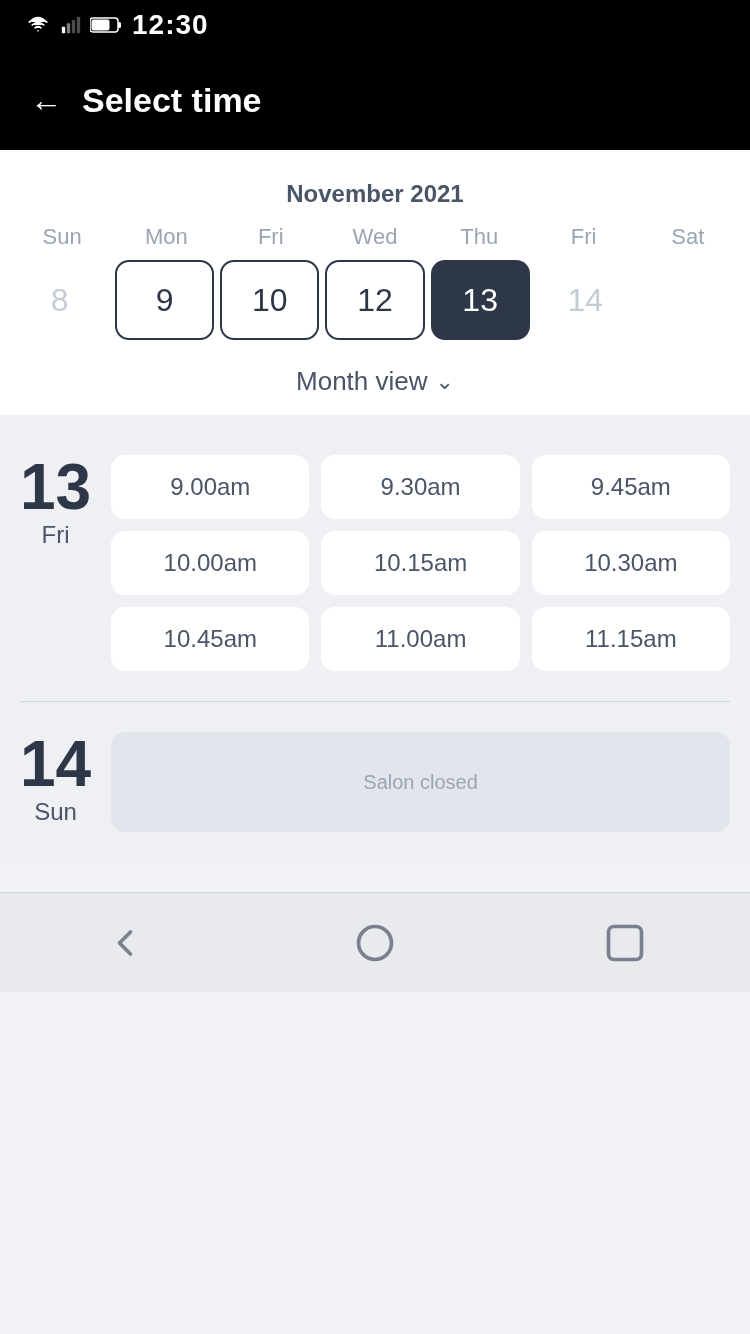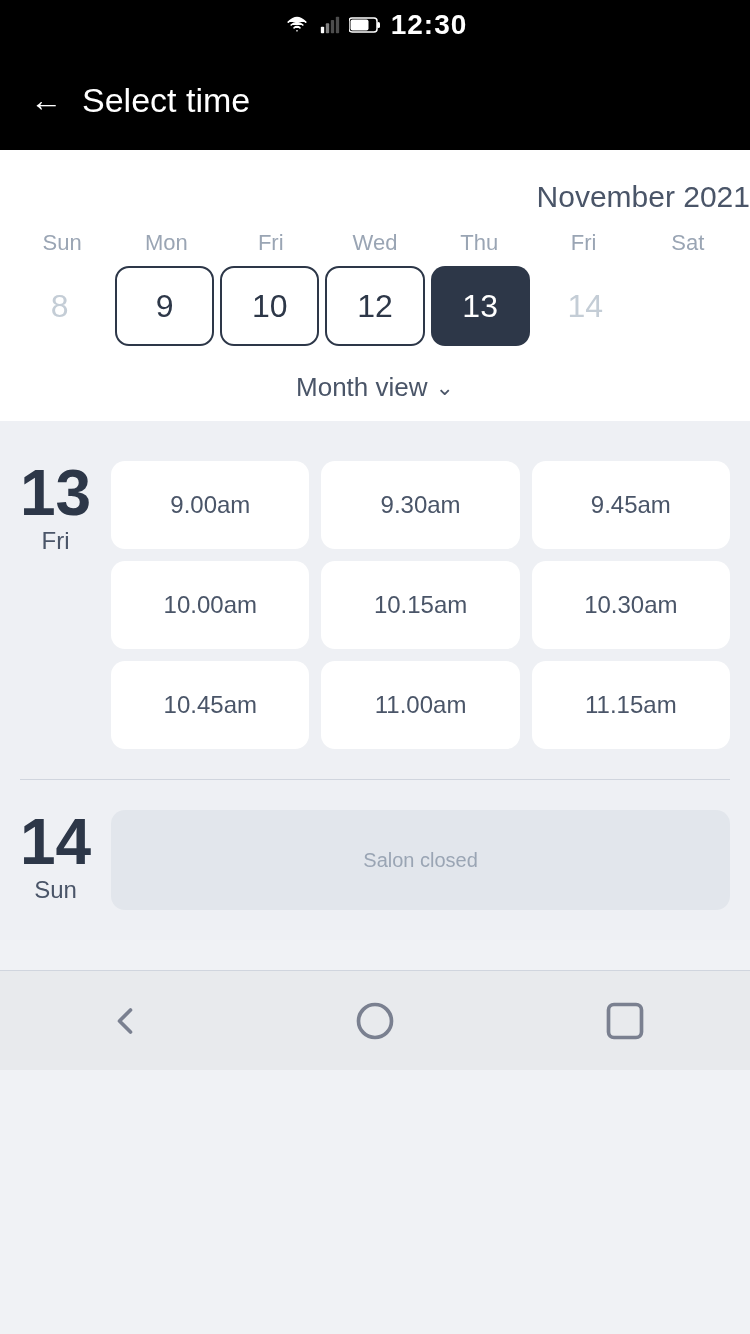--- a/index.html
+++ b/index.html
@@ -11,21 +11,21 @@
       background: #f0f2f5;
       overflow-x: hidden;
     }
 
     
     .status-bar {
       background: #000;
       height: 50px;
       display: flex;
       align-items: center;
-      justify-content: center;
+      justify-content: flex-start;
       padding: 0 24px;
       gap: 10px;
     }
     .status-bar .time {
       color: #fff;
       font-size: 28px;
       font-weight: 600;
       letter-spacing: 1px;
     }
     .status-icons {
@@ -48,32 +48,32 @@
       font-size: 32px;
       cursor: pointer;
       background: none;
       border: none;
       padding: 0;
       line-height: 1;
     }
     .header-title {
       color: #fff;
       font-size: 34px;
-      font-weight: 400;
+      font-weight: 700;
     }
 
     
     .calendar-section {
       background: #fff;
       padding: 20px 0 0;
     }
     .month-title {
-      text-align: right;
-      font-size: 30px;
-      font-weight: 400;
+      text-align: center;
+      font-size: 24px;
+      font-weight: 700;
       color: #4a5568;
       padding: 10px 0 16px;
     }
     .weekday-row {
       display: grid;
       grid-template-columns: repeat(7, 1fr);
       padding: 0 10px;
       margin-bottom: 10px;
     }
     .weekday-cell {
@@ -166,21 +166,21 @@
     }
     .time-grid {
       flex: 1;
       display: grid;
       grid-template-columns: repeat(3, 1fr);
       gap: 12px;
     }
     .time-slot {
       background: #fff;
       border-radius: 14px;
-      height: 88px;
+      height: 64px;
       display: flex;
       align-items: center;
       justify-content: center;
       font-size: 24px;
       color: #4a5568;
       cursor: pointer;
       border: 1.5px solid transparent;
     }
 
     

